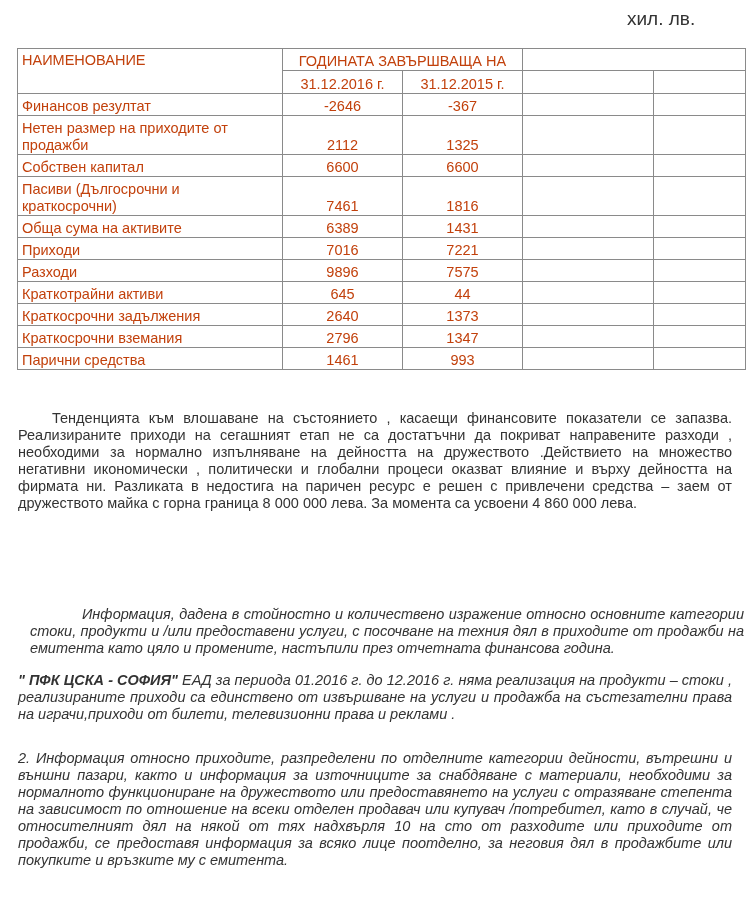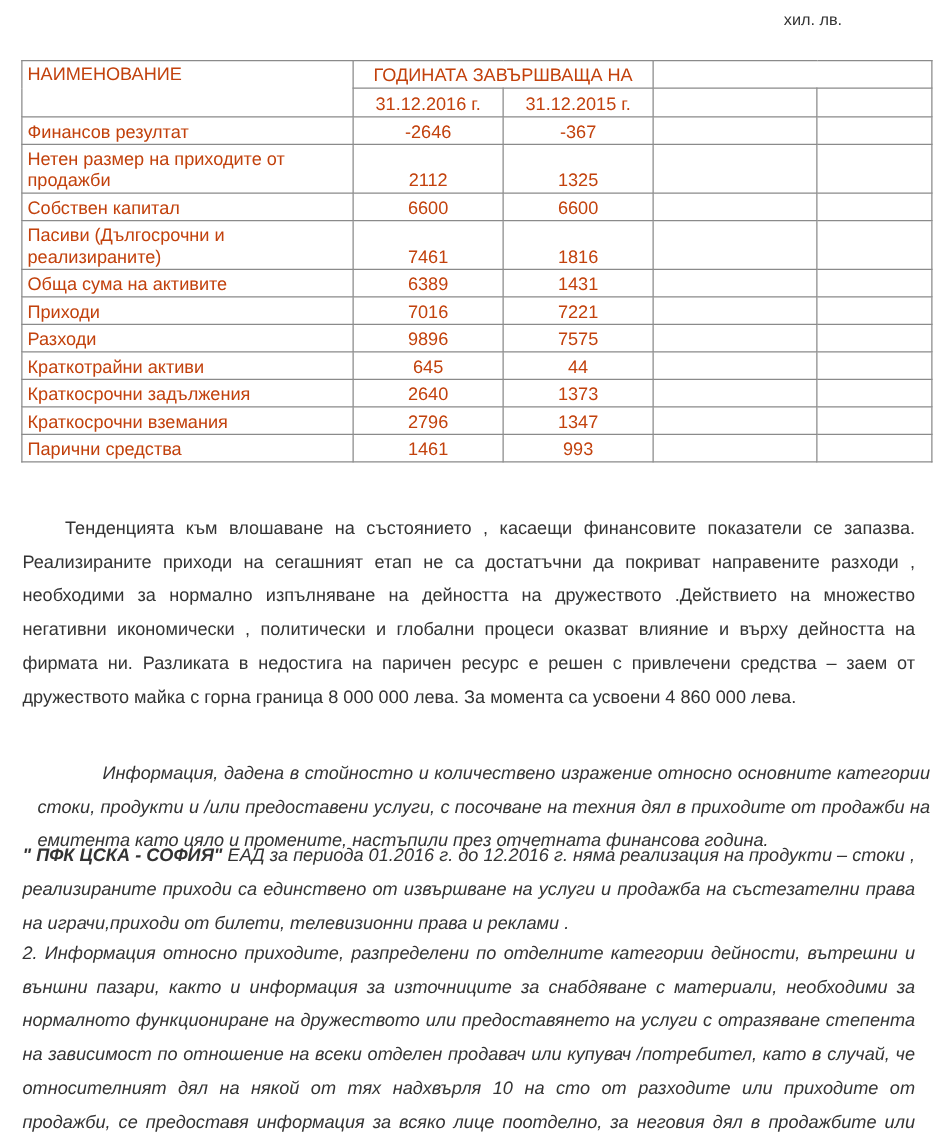--- a/index.html
+++ b/index.html
@@ -1,31 +1,31 @@
 <!DOCTYPE html>
 <html><head>
 <meta charset="utf-8">
 <style>
   html, body { margin: 0; padding: 0; background: #ffffff; }
   body { width: 749px; height: 917px; position: relative; overflow: hidden;
          font-family: "Liberation Sans", "DejaVu Sans", sans-serif; color: #3a3a3a; }
-  .unit { position: absolute; left: 627px; top: 8px; font-size: 13px; color: #333; }
+  .unit { position: absolute; left: 627px; top: 8px; font-size: 19px; color: #333; }
   table.fin { position: absolute; left: 17px; top: 48px; border-collapse: collapse;
               font-size: 14.5px; color: #c2410c; }
   table.fin td { border: 1px solid #8a8a8a; padding: 0 4px; vertical-align: bottom; line-height: 17px; }
   table.fin td.name { width: 256px; text-align: left; }
   table.fin td.v { width: 111px; text-align: center; }
   table.fin td.e1 { width: 122px; }
   table.fin td.e2 { width: 83px; }
   .h1 td { height: 21px; }
   .h2 td { height: 22px; }
   td.hname { vertical-align: top !important; padding-top: 3px !important; }
   .r1 td { height: 21px; }
   .r2 td { height: 38px; margin-top: 20px; }
-  .para { position: absolute; left: 18px; width: 714px; font-size: 14.5px; line-height: 27px;
+  .para { position: absolute; left: 18px; width: 714px; font-size: 14.5px; line-height: 17px;
           text-align: justify; color: #333; }
   .p1 { top: 410px; text-indent: 34px; }
   .p2 { top: 594px; font-style: italic; text-indent: 52px; }
   .p3 { top: 672px; font-style: italic; }
   .p3 b { font-style: italic; }
   .p4 { top: 750px; font-style: italic; }
 </style>
 </head>
 <body>
 
@@ -59,21 +59,21 @@
         <td class="e2"></td>
   </tr>
   <tr class="r1">
     <td class="name">Собствен капитал</td>
     <td class="v">6600</td>
     <td class="v">6600</td>
     <td class="e1"></td>
         <td class="e2"></td>
   </tr>
   <tr class="r2">
-    <td class="name">Пасиви (Дългосрочни и реализираните)</td>
+    <td class="name">Пасиви (Дългосрочни и краткосрочни)</td>
     <td class="v">7461</td>
     <td class="v">1816</td>
     <td class="e1"></td>
         <td class="e2"></td>
   </tr>
   <tr class="r1">
     <td class="name">Обща сума на активите</td>
     <td class="v">6389</td>
     <td class="v">1431</td>
     <td class="e1"></td>

